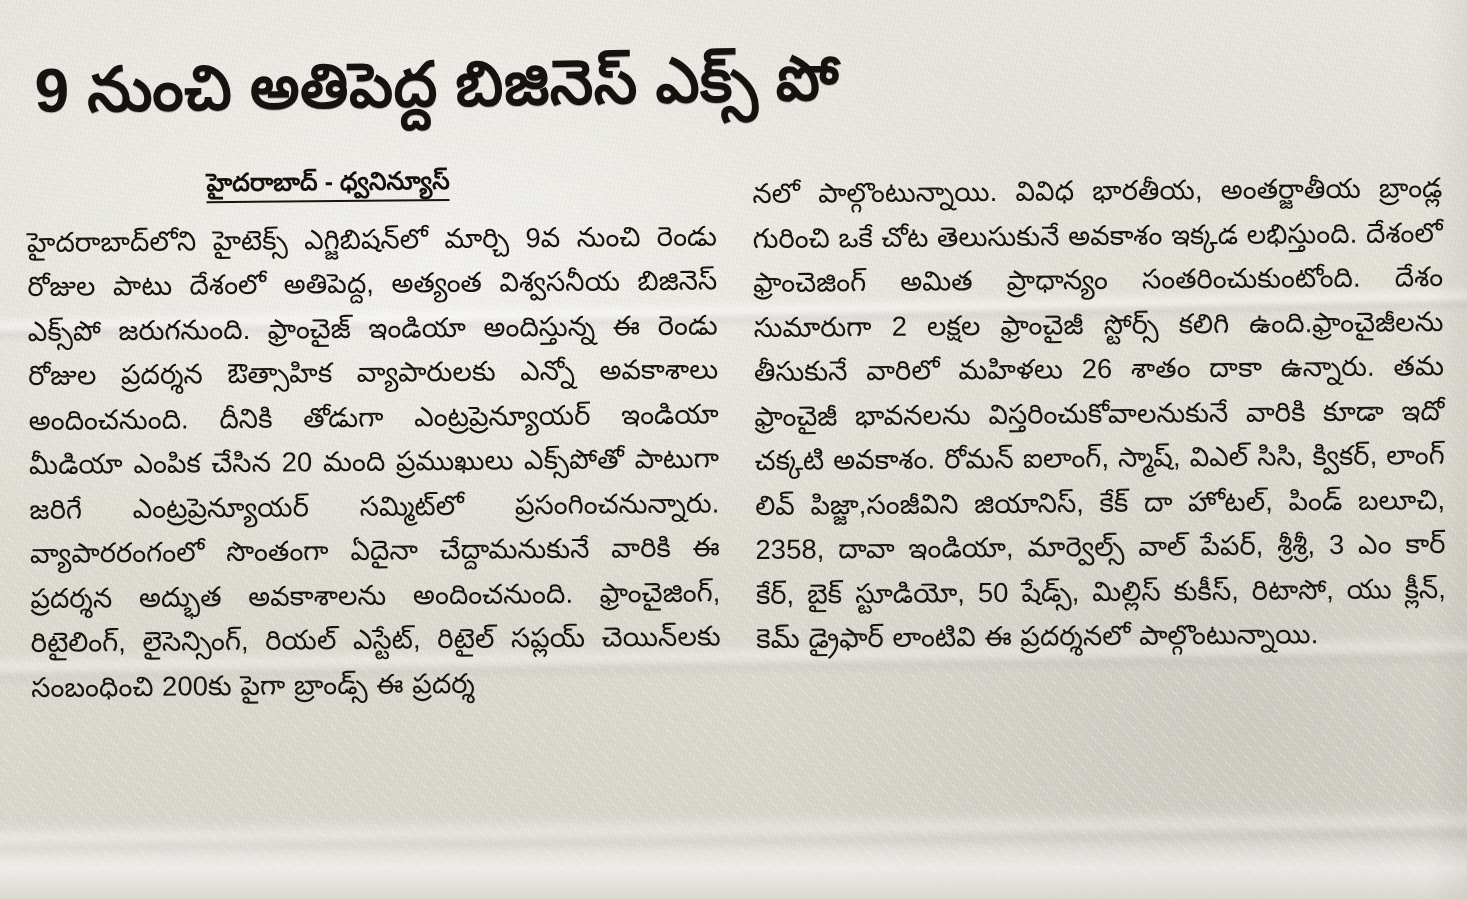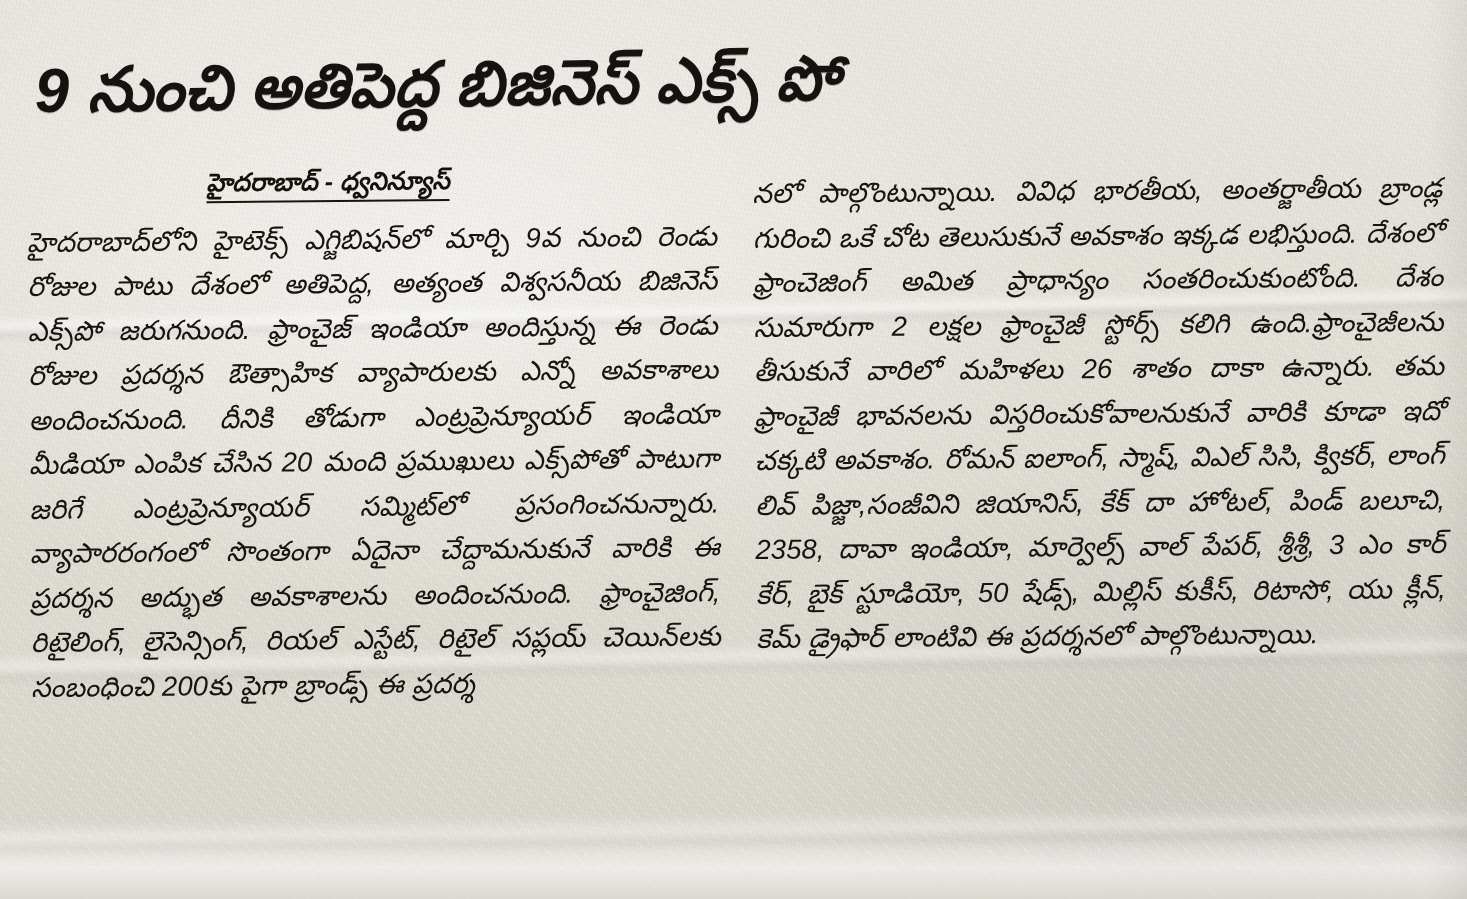--- a/index.html
+++ b/index.html
@@ -18,21 +18,20 @@
   #clipping {
     position: relative;
     width: 1467px;
     height: 899px;
     box-sizing: border-box;
     background:
       radial-gradient(ellipse 900px 500px at 30% 30%, rgba(255,255,255,0.55) 0%, rgba(255,255,255,0.0) 70%),
       radial-gradient(ellipse 700px 420px at 85% 80%, rgba(0,0,0,0.06) 0%, rgba(0,0,0,0.0) 70%),
       linear-gradient(178deg, #e8e6df 0%, #e3e0d8 35%, #dedbd2 60%, #d7d4cb 100%);
     overflow: hidden;
-    font-style: italic;
   }
 
   
   #clipping::before {
     content: "";
     position: absolute;
     inset: 0;
     pointer-events: none;
     background-image:
       repeating-linear-gradient(103deg, rgba(0,0,0,0.022) 0px, rgba(0,0,0,0.022) 1px, rgba(255,255,255,0) 1px, rgba(255,255,255,0) 4px),

